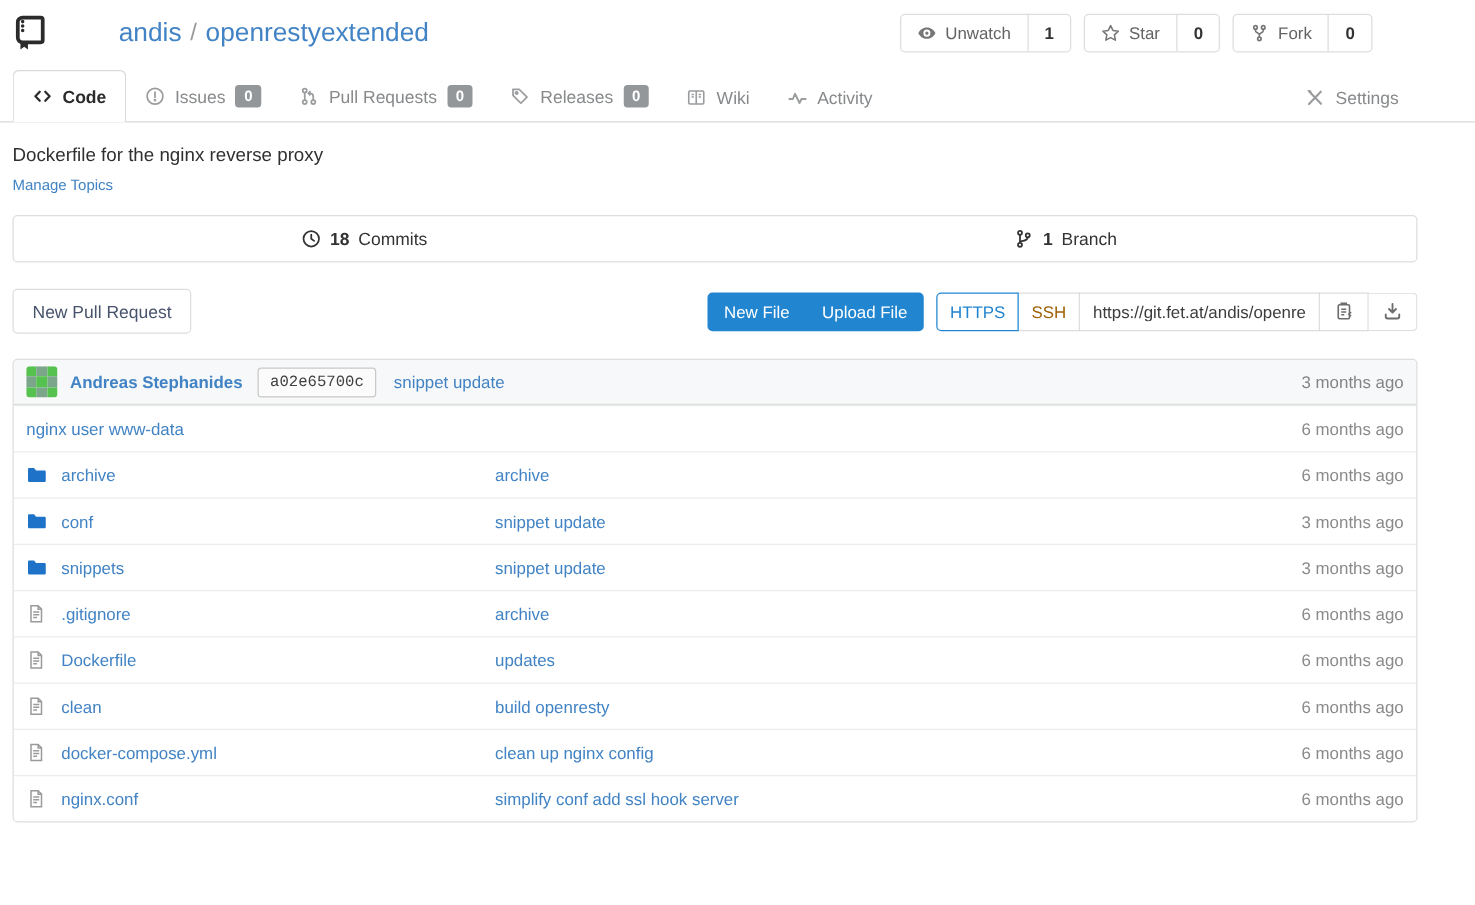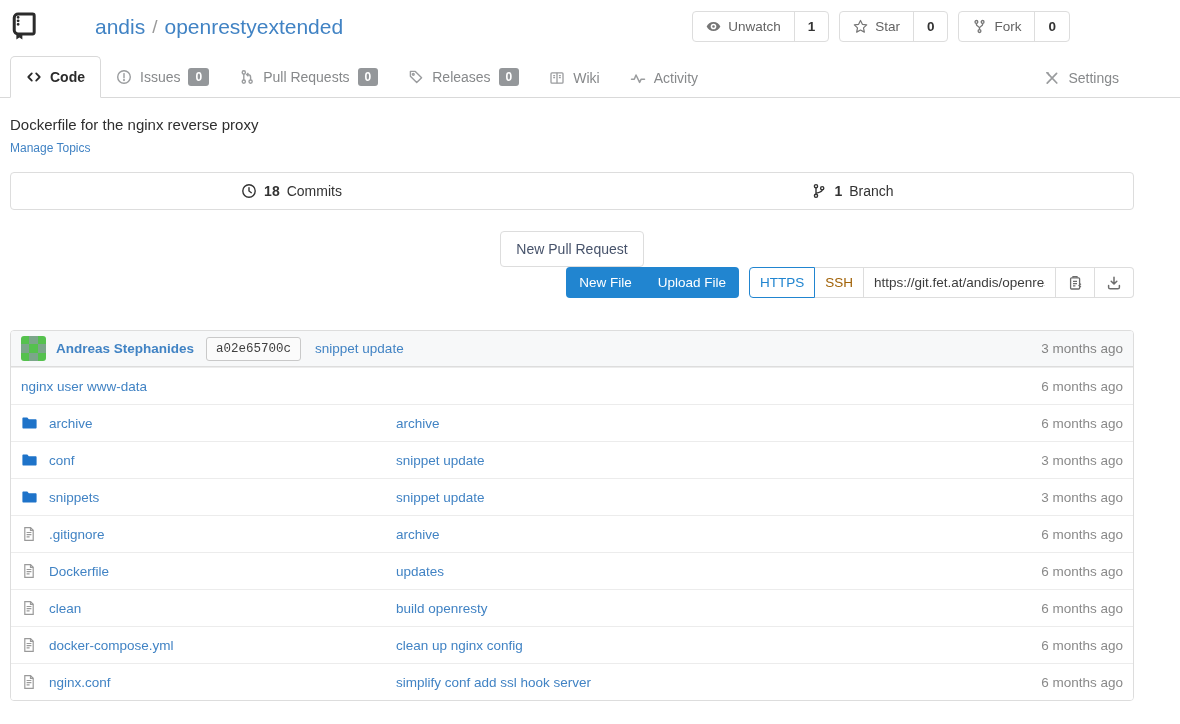--- a/index.html
+++ b/index.html
@@ -11,21 +11,21 @@
   }
   a { text-decoration:none; }
   .container { margin-left:10px; width:1124px; }
 
   
   .repo-header { display:flex; align-items:center; padding-top:11px; }
   .repo-logo { color:#2b2b2b; margin-right:9px; display:flex; }
   .repo-title { font-size:21px; display:flex; align-items:center; gap:7px;margin-left:46px; }
   .repo-title a { color:var(--accent,#4183c4); }
   .repo-title .sep { color:#9a9a9a; font-size:19px; }
-  .header-actions { margin-left:auto; display:flex; gap:10px; margin-right:64px; }
+  .header-actions { margin-left:auto; display:flex; gap:10px; margin-right:36px; }
   .action-group { display:flex; border:1px solid #ddd; border-radius:4px; overflow:hidden; background:#fff; }
   .action-main { display:flex; align-items:center; gap:7px; padding:7px 13px; color:#636363; font-size:13.5px; cursor:pointer; }
   .action-main svg { color:#767676; }
   .action-count { border-left:1px solid #ddd; padding:7px 13px; font-weight:bold; color:#333; font-size:13.5px; cursor:pointer; }
 
   
   .tabbar { margin-top:14px; border-bottom:1px solid #d9d9d9; }
   .tabbar-inner { margin-left:10px; width:1124px; display:flex; align-items:flex-end; }
   .tab { display:inline-flex; align-items:center; gap:8px; padding:12px 15px; color:#87898b; font-size:14px; cursor:pointer; margin-bottom:-1px; }
   .tab svg { color:#9a9c9e; }
@@ -38,35 +38,35 @@
   .desc { margin-top:18px; font-size:15px; color:#2f2f2f; }
   .manage-topics { margin-top:8px; font-size:12px; color:var(--accent,#4183c4); cursor:pointer; display:inline-block; }
 
   
   .stats { margin-top:17px; border:1px solid #ddd; border-radius:4px; display:flex; height:38px; }
   .stat { flex:1; display:flex; align-items:center; justify-content:center; gap:7px; font-size:14px; color:#333; cursor:pointer; }
   .stat b { font-weight:bold; }
   .stat svg { color:#333; }
 
   
-  .toolbar { margin-top:21px; display:flex; align-items:center;flex-direction:column; }
+  .toolbar { margin-top:21px; display:flex; align-items:center; }
   .btn-npr { border:1px solid #ddd; border-radius:4px; background:#fff; padding:9px 15px; color:#47536b; font-size:14px; cursor:pointer; }
   .toolbar-right { margin-left:auto; display:flex; align-items:stretch; gap:10px; }
   .blue-group { display:flex; background:var(--primary-btn,#2185d0); border-radius:4px; overflow:hidden; }
   .blue-btn { color:#fff; padding:8px 13px; font-size:13.5px; cursor:pointer; display:flex; align-items:center; }
   .clone-group { display:flex; align-items:stretch; }
   .clone-group > * { display:flex; align-items:center; }
   .proto-https { border:1px solid var(--primary-btn,#2185d0); color:var(--primary-btn,#2185d0); background:#fff; padding:0 10px; font-size:13.5px; border-radius:4px 0 0 4px; cursor:pointer; position:relative; z-index:2; }
   .proto-ssh { border:1px solid #ddd; border-left:none; color:#a16207; background:#fff; padding:0 10px; font-size:13.5px; cursor:pointer; }
   .clone-url { border:1px solid #ddd; border-left:none; padding:0 10px; width:192px; font-size:13.5px; color:#3c3c3c; outline:none; font-family:"Liberation Sans", sans-serif; }
   .icon-btn { border:1px solid #ddd; border-left:none; background:#fff; padding:0 11px; color:#6d6d6d; cursor:pointer; }
   .icon-btn.last { border-radius:0 4px 4px 0; }
 
   
-  .file-table { margin-top:32px; border:1px solid #ddd; border-radius:4px; overflow:hidden; }
+  .file-table { margin-top:20px; border:1px solid #ddd; border-radius:4px; overflow:hidden; }
   .commit-row { background:#f7f8f9; display:flex; align-items:center; height:36px; padding:0 10px; border-bottom:1px solid #ddd; }
   .avatar { width:25px; height:25px; border-radius:3px; overflow:hidden; display:grid; grid-template-columns:repeat(3,1fr); grid-template-rows:repeat(3,1fr); flex:0 0 auto; }
   .avatar .g { background:var(--avatar-green,#55c14e); }
   .avatar .s { background:var(--avatar-sage,#7ba68a); }
   .commit-author { margin-left:10px; font-weight:bold; color:var(--accent,#4183c4); font-size:13.5px; }
   .commit-sha { margin-left:12px; font-family:"Liberation Mono","DejaVu Sans Mono",monospace; font-size:12.5px; color:#404040; background:#fbfbfb; border:1px solid #c9c9c9; border-radius:3px; padding:4px 9px; cursor:pointer; }
   .commit-msg { margin-left:14px; color:var(--accent,#4183c4); font-size:13.5px; }
   .commit-age { margin-left:auto; color:#848484; font-size:13.5px; }
 
   .file-row { display:flex; align-items:center; height:37px; padding:0 10px; border-top:1px solid #ececec; background:#fff; }

